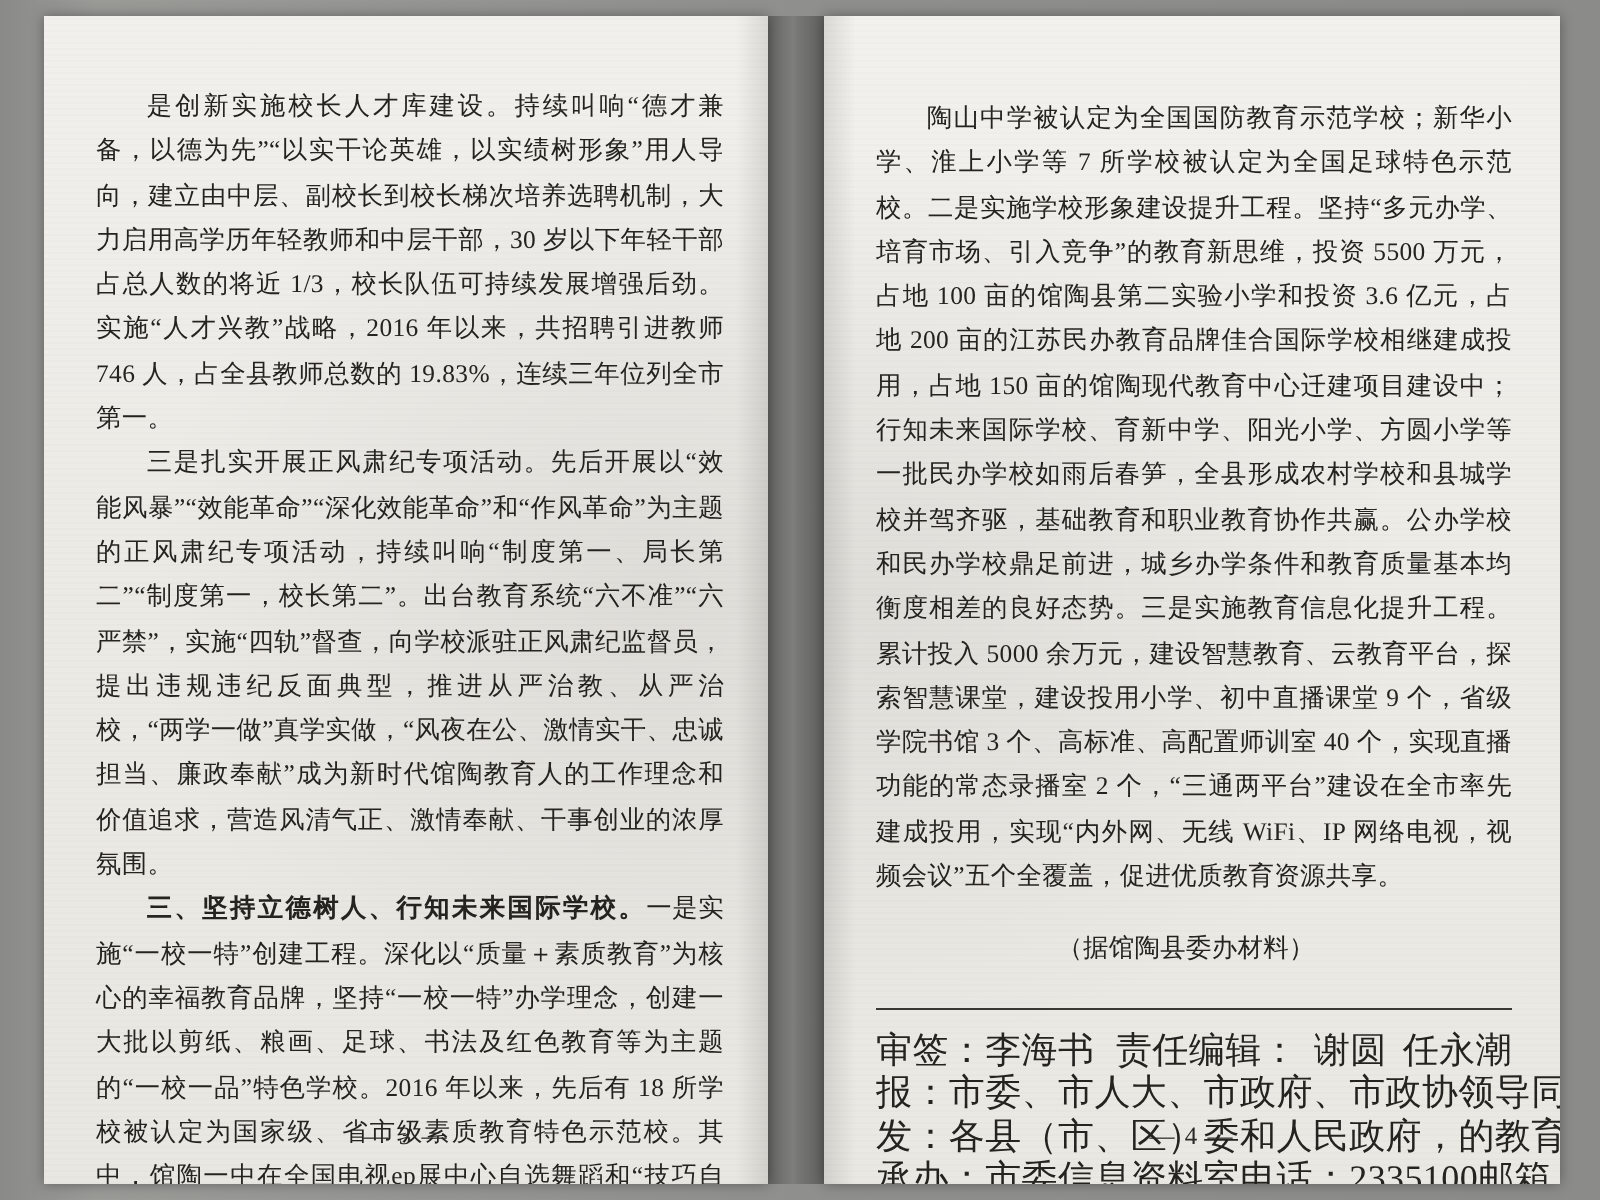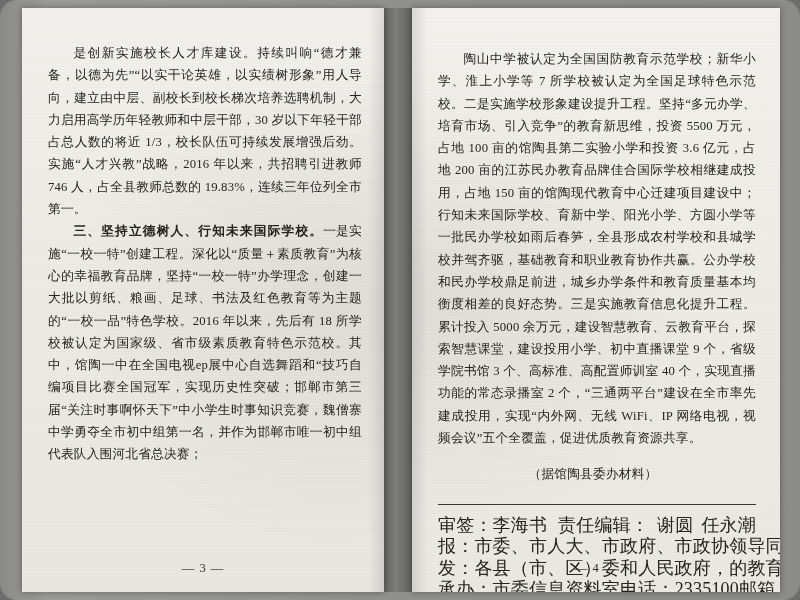--- a/index.html
+++ b/index.html
@@ -11,21 +11,20 @@
     height: 600px;
     background: #6e6e6e;
     font-family: "Liberation Serif", "DejaVu Serif", serif;
     overflow: hidden;
   }
   .scan {
     position: relative;
     width: 800px;
     height: 600px;
     background: linear-gradient(90deg, #8a8a88 0%, #9a9a97 6%, #8f8f8d 50%, #8b8b89 100%);
-    border-radius: 17px;
   }
   .page {
     position: absolute;
     top: 8px;
     height: 584px;
     background: #efeeea;
     box-shadow: 0 0 6px rgba(0,0,0,0.35);
     overflow: hidden;
   }
   .page.left {
@@ -139,20 +138,21 @@
   }
 </style>
 </head>
 <body>
 
 <div class="scan">
 
   <div class="page left">
     <div class="body">
       <p>是创新实施校长人才库建设。持续叫响“德才兼备，以德为先”“以实干论英雄，以实绩树形象”用人导向，建立由中层、副校长到校长梯次培养选聘机制，大力启用高学历年轻教师和中层干部，30 岁以下年轻干部占总人数的将近 1/3，校长队伍可持续发展增强后劲。实施“人才兴教”战略，2016 年以来，共招聘引进教师 746 人，占全县教师总数的 19.83%，连续三年位列全市第一。</p>
+      <p>三是扎实开展正风肃纪专项活动。先后开展以“效能风暴”“效能革命”“深化效能革命”和“作风革命”为主题的正风肃纪专项活动，持续叫响“制度第一、局长第二”“制度第一，校长第二”。出台教育系统“六不准”“六严禁”，实施“四轨”督查，向学校派驻正风肃纪监督员，提出违规违纪反面典型，推进从严治教、从严治校，“两学一做”真学实做，“风夜在公、激情实干、忠诚担当、廉政奉献”成为新时代馆陶教育人的工作理念和价值追求，营造风清气正、激情奉献、干事创业的浓厚氛围。</p>
       <p>
         <span class="heading">三、坚持立德树人、行知未来国际学校。</span><span>一是实施“一校一特”创建工程。深化以“质量＋素质教育”为核心的幸福教育品牌，坚持“一校一特”办学理念，创建一大批以剪纸、粮画、足球、书法及红色教育等为主题的“一校一品”特色学校。2016 年以来，先后有 18 所学校被认定为国家级、省市级素质教育特色示范校。其中，馆陶一中在全国电视ер展中心自选舞蹈和“技巧自编项目比赛全国冠军，实现历史性突破；邯郸市第三届“关注时事啊怀天下”中小学生时事知识竞赛，魏僧寨中学勇夺全市初中组第一名，并作为邯郸市唯一初中组代表队入围河北省总决赛；</span>
       </p>
     </div>
     <div class="folio">— 3 —</div>
     <div class="edge-shadow-left"></div>
     <div class="grain"></div>
   </div>
 
   <div class="gutter"></div>

